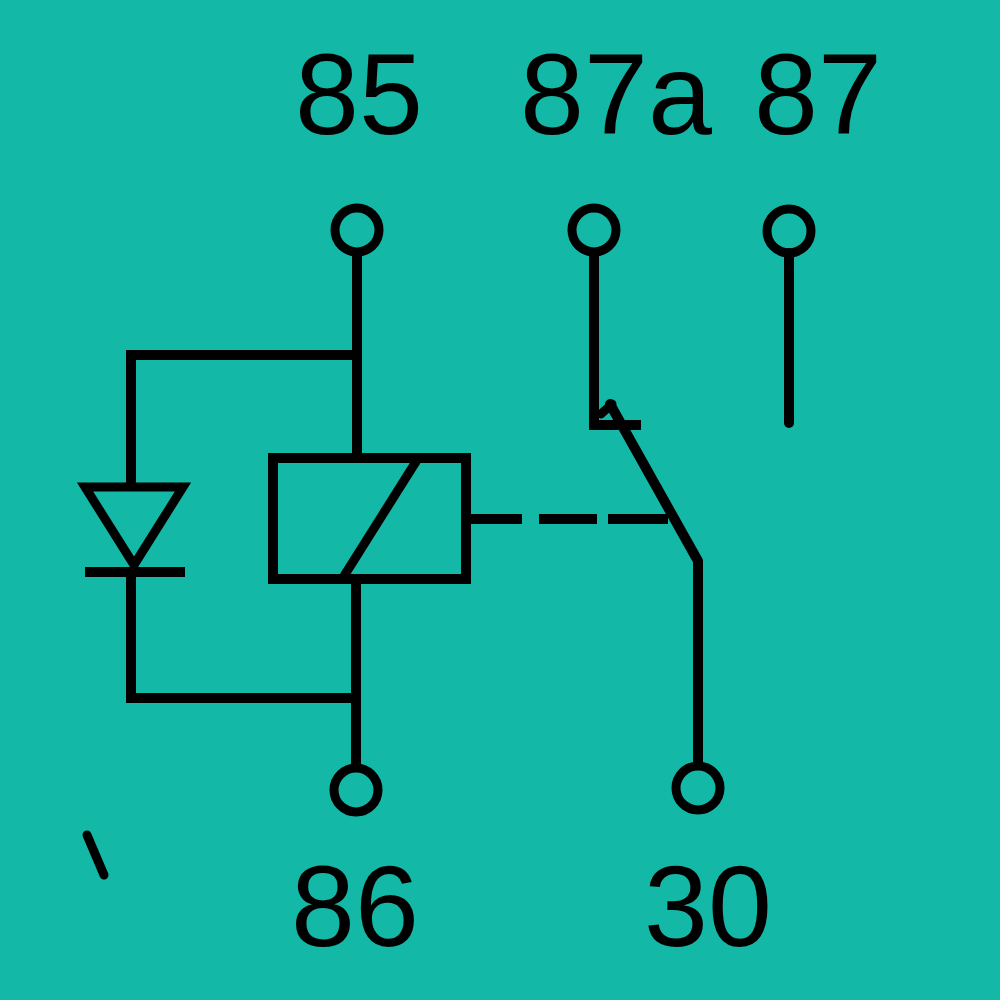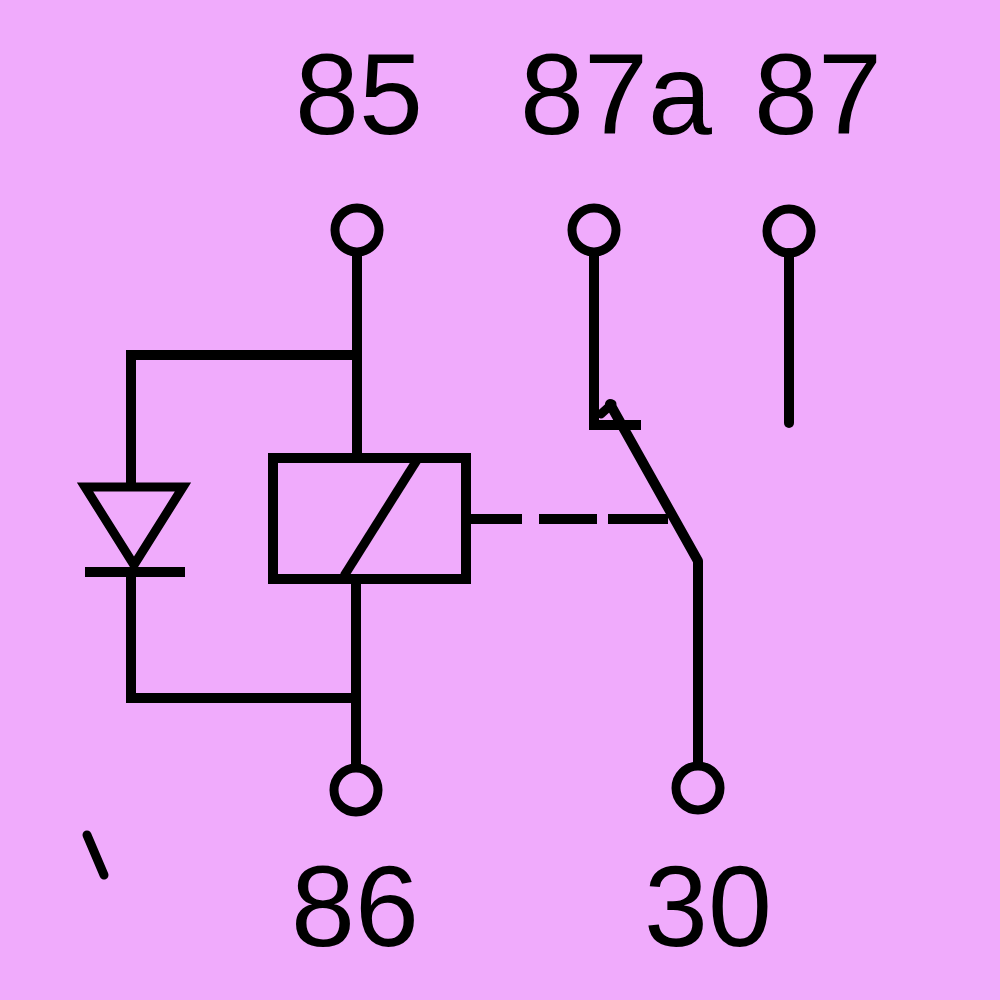--- a/index.html
+++ b/index.html
@@ -4,21 +4,21 @@
 <style>
   html, body {
     margin: 0;
     padding: 0;
     background: #ffffff;
   }
   .canvas {
     position: relative;
     width: 1000px;
     height: 1000px;
-    background: #f0abfc;
+    background: #14b8a6;
     overflow: hidden;
   }
   svg.schematic {
     display: block;
     width: 1000px;
     height: 1000px;
   }
   .wire {
     fill: none;
     stroke: #000000;

